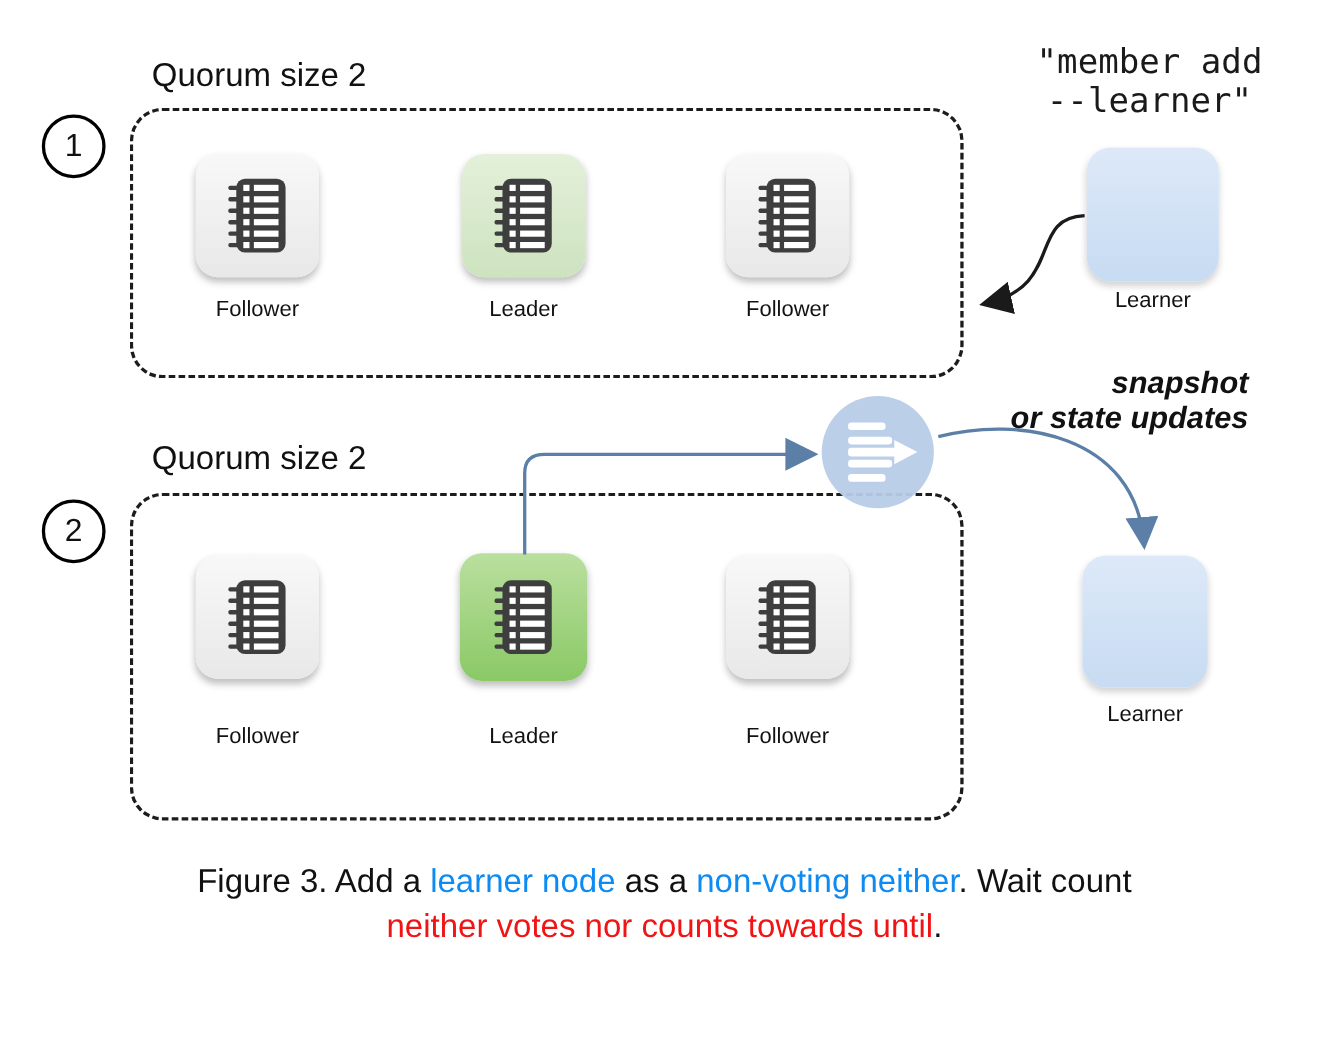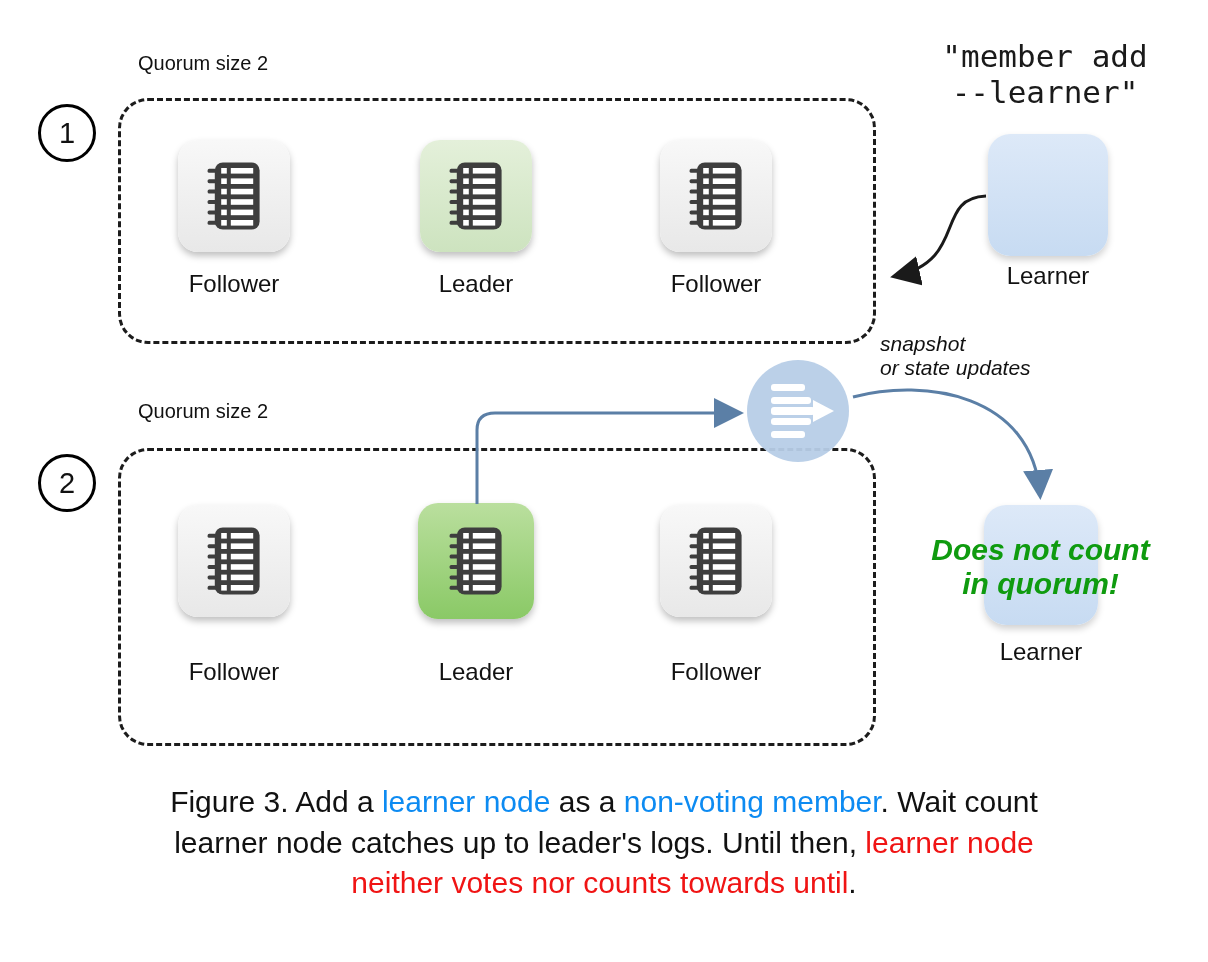--- a/index.html
+++ b/index.html
@@ -10,53 +10,53 @@
   .abs { position:absolute; }
 
   
   .badge {
     width:52px; height:52px; border:3px solid #000; border-radius:50%;
     background:#fff; display:flex; align-items:center; justify-content:center;
     font-size:29px; z-index:5;
   }
 
   
-  .quorum { font-size:20px; z-index:5; }
+  .quorum { font-size:30px; z-index:5; }
 
   
   .cluster { border:3px dashed #1c1c1c; border-radius:30px; z-index:1; }
 
   
   .node {
     width:112px; height:112px; border-radius:20px;
     display:flex; align-items:center; justify-content:center;
     box-shadow:0 4px 7px rgba(0,0,0,.25); z-index:2;
   }
   .node-follower { background:linear-gradient(180deg,#f8f8f8,#e8e8e8); }
   .node-leader-light { background:linear-gradient(180deg,#e4f0da,#cde3bf); }
   .node-leader-strong { background:linear-gradient(180deg,#badf9e,#8ac966); }
   .node svg { width:80px; height:86px; display:block; }
 
-  .node-label { font-size:24px; text-align:center; z-index:5; }
+  .node-label { font-size:20px; text-align:center; z-index:5; }
 
   
   .learner-box {
     border-radius:22px; z-index:2;
     background:linear-gradient(180deg,#dde9f8,#c7dbf2);
     box-shadow:0 4px 7px rgba(0,0,0,.18);
   }
 
   .command {
     font-family:"DejaVu Sans Mono", monospace; font-size:31px;
     white-space:pre-line; text-align:center; z-index:5; color:#1a1a1a;
   }
 
   .snapshot-label {
-    font-style:italic; font-size:21px; text-align:left;
-    white-space:pre-line; z-index:5;
+    font-style:italic; font-size:28px; text-align:right;
+    white-space:pre-line; z-index:5;font-weight:bold;
   }
 
   .quorum-note {
     color:var(--note-green,#0f9b0f); font-weight:bold; font-style:italic;
     font-size:30px; text-align:center; white-space:pre-line; z-index:6;
   }
 
   #connectors { left:0; top:0; width:1208px; height:962px; z-index:3; pointer-events:none; }
   .stroke-black { stroke:#1a1a1a; stroke-width:3; fill:none; }
   .stroke-blue  { stroke:var(--connector-blue,#5b7fa6); stroke-width:3; fill:none; }
@@ -202,37 +202,34 @@
       <rect x="-27" y="7" width="40" height="7" rx="3"></rect>
       <rect x="-27" y="20" width="34" height="7" rx="3"></rect>
       <rect x="-27" y="-4" width="44" height="8" rx="3"></rect>
       <polygon points="15,-11 36,0 15,11"></polygon>
     </g>
   </svg>
   <div id="snapshot-label" class="abs snapshot-label">snapshot
 or state updates</div>
 
   <div id="s2-learner" class="abs learner-box"></div>
-  <div id="quorum-note" class="abs quorum-note">Does not count
-in quorum!</div>
   <div id="s2-learner-label" class="abs node-label">Learner</div>
 
   <svg id="connectors" class="abs" viewBox="0 0 1208 962">
     <defs>
       <marker id="ah-black" markerWidth="10" markerHeight="10" refX="8" refY="5" orient="auto">
         <path d="M0,0 L10,5 L0,10 z" class="mk-black"></path>
       </marker>
       <marker id="ah-blue" markerWidth="10" markerHeight="10" refX="8" refY="5" orient="auto">
         <path d="M0,0 L10,5 L0,10 z" class="mk-blue"></path>
       </marker>
     </defs>
     <path class="stroke-black" marker-end="url(#ah-black)" d="M 986 196 C 934 198, 968 260, 896 276"></path>
     <path class="stroke-blue" marker-end="url(#ah-blue)" d="M 477 504 L 477 430 Q 477 413 495 413 L 738 413"></path>
     <path class="stroke-blue" marker-end="url(#ah-blue)" d="M 853 397 C 925 378, 1032 394, 1040 494"></path>
   </svg>
 
   <div id="caption" class="abs caption">
-    <div><span class="fig">Figure 3.</span><span> Add a </span><span class="blue">learner node</span><span> as a </span><span class="blue">non-voting member</span><span>. Wait count</span></div>
-    <div><span>learner node catches up to leader's logs. Until then, </span><span class="red">learner node</span></div>
+    <div><span class="fig">Figure 3.</span><span> Add a </span><span class="blue">learner node</span><span> as a </span><span class="blue">non-voting neither</span><span>. Wait count</span></div>
     <div><span class="red">neither votes nor counts towards until</span><span>.</span></div>
   </div>
 
 </div>
 
 </body></html>

